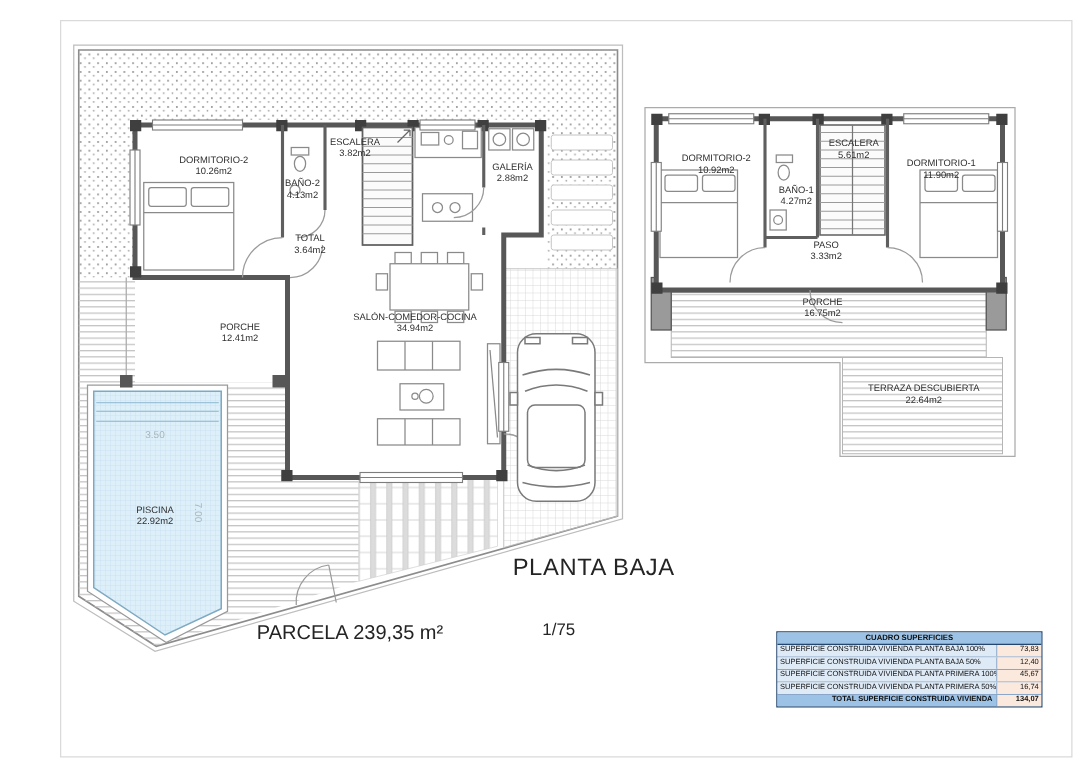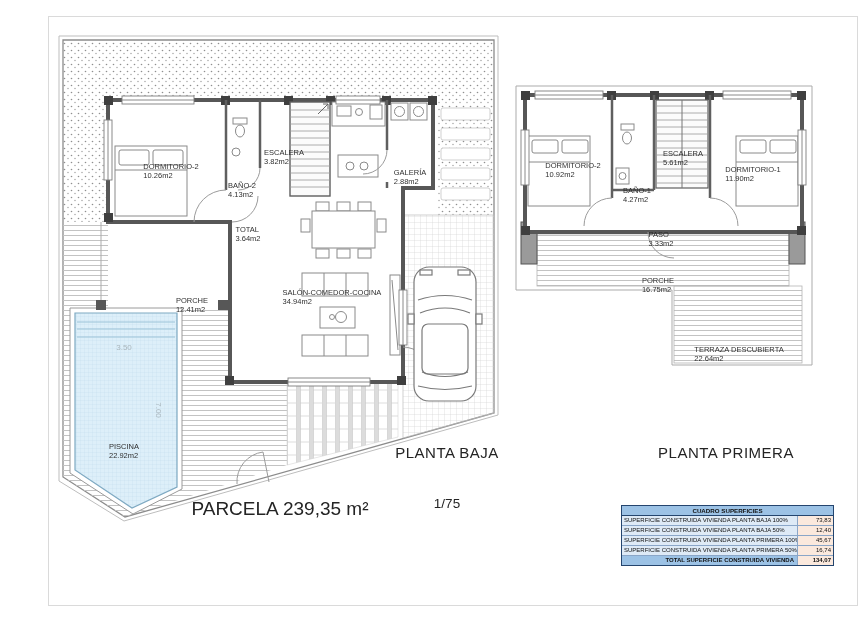--- a/index.html
+++ b/index.html
@@ -2,26 +2,26 @@
 <html><head>
 <meta charset="utf-8">
 <style>
   html,body{margin:0;padding:0;background:#fff;}
   .canvas{position:relative;width:865px;height:620px;background:#fff;overflow:hidden;
           font-family:"Liberation Sans",sans-serif;}
   .page-frame{position:absolute;left:48px;top:16px;width:808px;height:588px;
               border:1px solid #dadada;z-index:0;}
   svg.plan{position:absolute;left:0;top:0;z-index:1;}
   svg text{font-family:"Liberation Sans",sans-serif;}
-  .rlabel{position:absolute;transform:translateX(-50%);
-          font-size:7.5px;line-height:8.5px;color:#2f2f2f;white-space:nowrap;z-index:3;margin-top:39px;}
+  .rlabel{position:absolute;transform:translateX(-50%);text-align:center;
+          font-size:7.5px;line-height:8.5px;color:#2f2f2f;white-space:nowrap;z-index:3;}
   .rlabel span{display:block;}
-  .title{position:absolute;transform:translateX(-50%);font-size:15px;color:#242424;
-         white-space:nowrap;z-index:3;letter-spacing:0.5px;}
-  .parcel-label{position:absolute;transform:translateX(-50%);font-size:19px;color:#242424;
+  .title{position:absolute;transform:translateX(-50%);font-size:19px;color:#242424;
+         white-space:nowrap;z-index:3;letter-spacing:0.5px;margin-left:28px;}
+  .parcel-label{position:absolute;transform:translateX(-50%);font-size:16px;color:#242424;
          white-space:nowrap;z-index:3;}
   .scale-label{position:absolute;transform:translateX(-50%);font-size:13.5px;color:#242424;z-index:3;}
   
   .sup-table{position:absolute;left:621px;top:505px;width:211px;z-index:3;
              border:1px solid #24456e;font-size:6px;color:#111;}
   .st-header{background:#9cc2e5;height:9px;line-height:9px;text-align:center;
              font-weight:bold;font-size:6.2px;border-bottom:1px solid #24456e;}
   .st-row{display:flex;height:9px;line-height:9px;border-bottom:1px solid #8aa6c8;}
   .st-row:last-child{border-bottom:none;}
   .st-label{flex:1;background:#deeaf6;padding-left:2px;border-right:1px solid #8aa6c8;
@@ -344,21 +344,20 @@
   <div class="rlabel" style="left:658px;top:238px;">
     <span>PORCHE</span>
     <span>16.75m2</span>
   </div>
   <div class="rlabel" style="left:739px;top:307px;">
     <span>TERRAZA DESCUBIERTA</span>
     <span>22.64m2</span>
   </div>
 
   <div class="title" style="left:447px;top:444px;">PLANTA BAJA</div>
-  <div class="title" style="left:726px;top:444px;">PLANTA PRIMERA</div>
   <div class="parcel-label" style="left:280px;top:498px;">PARCELA 239,35 m²</div>
   <div class="scale-label" style="left:447px;top:496px;">1/75</div>
 
   <div class="sup-table">
     <div class="st-header">CUADRO SUPERFICIES</div>
     <div class="st-row">
       <span class="st-label">SUPERFICIE CONSTRUIDA VIVIENDA PLANTA BAJA 100%</span>
       <span class="st-value">73,83</span>
     </div>
     <div class="st-row">

